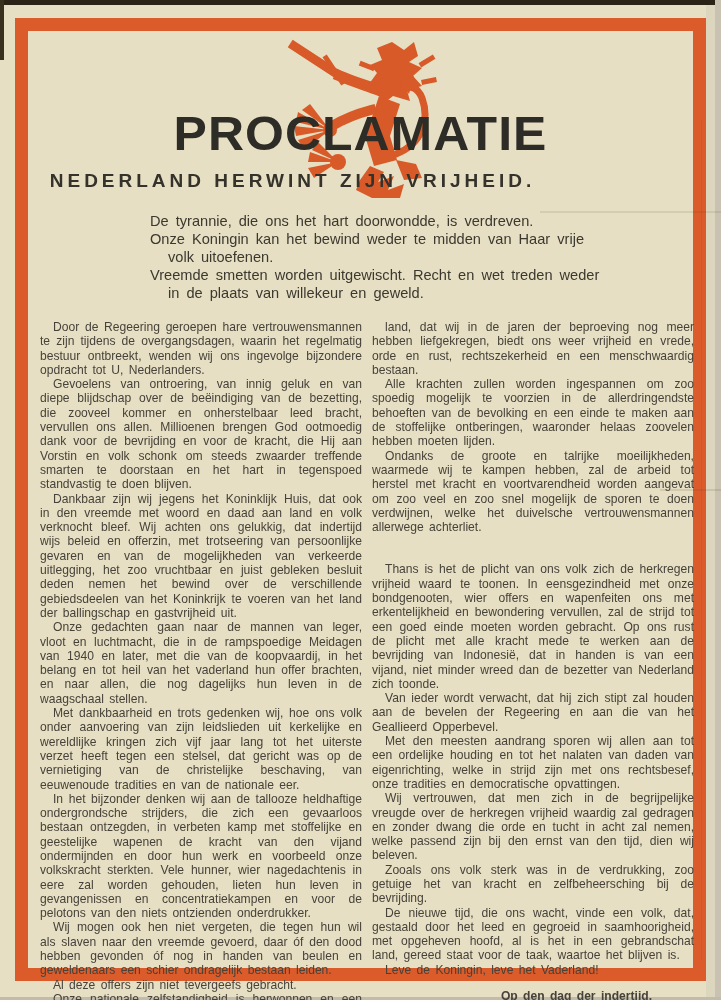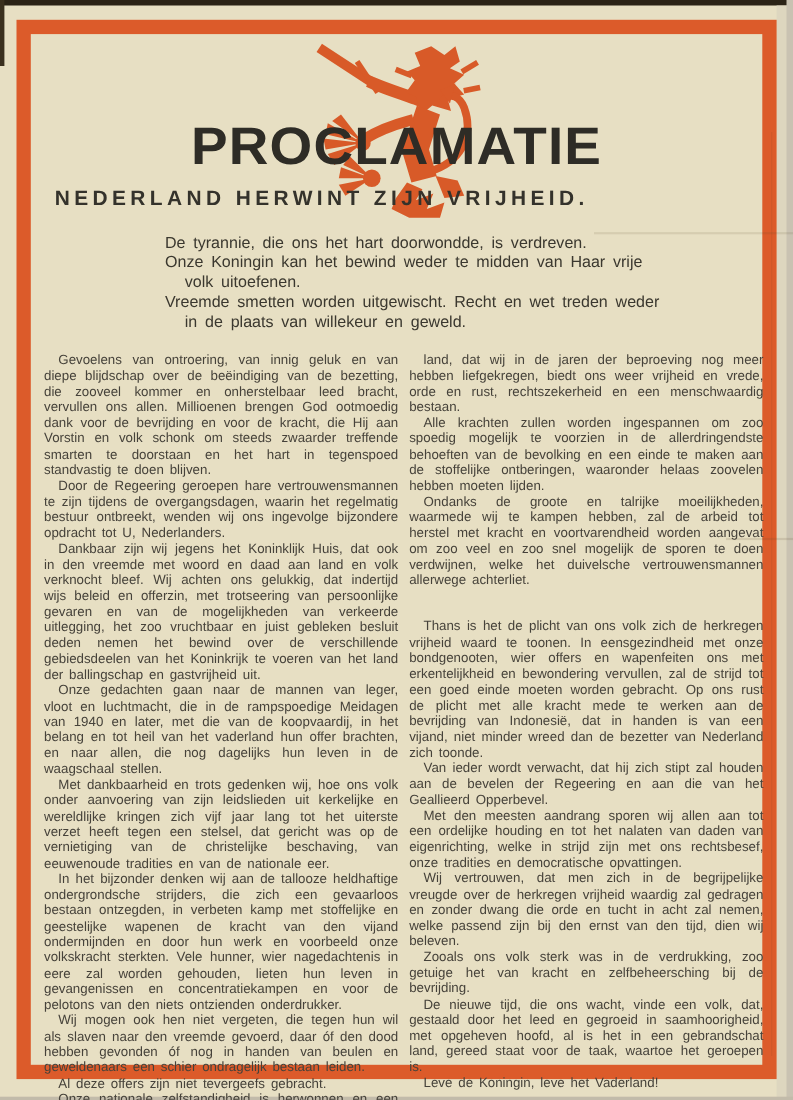--- a/index.html
+++ b/index.html
@@ -116,39 +116,39 @@
 <div class="title">PROCLAMATIE</div>
 <div class="subtitle">NEDERLAND HERWINT ZIJN VRIJHEID.</div>
 
 <div class="intro">
     <p>De tyrannie, die ons het hart doorwondde, is verdreven.</p>
     <p>Onze Koningin kan het bewind weder te midden van Haar vrije volk uitoefenen.</p>
     <p>Vreemde smetten worden uitgewischt. Recht en wet treden weder in de plaats van willekeur en geweld.</p>
   </div>
 
 <div class="col col-left">
+    <p>Door de Regeering geroepen hare vertrouwensmannen te zijn tijdens de overgangsdagen, waarin het regelmatig bestuur ontbreekt, wenden wij ons ingevolge bijzondere opdracht tot U, Nederlanders.</p>
     <p>Gevoelens van ontroering, van innig geluk en van diepe blijdschap over de beëindiging van de bezetting, die zooveel kommer en onherstelbaar leed bracht, vervullen ons allen. Millioenen brengen God ootmoedig dank voor de bevrijding en voor de kracht, die Hij aan Vorstin en volk schonk om steeds zwaarder treffende smarten te doorstaan en het hart in tegenspoed standvastig te doen blijven.</p>
-    <p>Door de Regeering geroepen hare vertrouwensmannen te zijn tijdens de overgangsdagen, waarin het regelmatig bestuur ontbreekt, wenden wij ons ingevolge bijzondere opdracht tot U, Nederlanders.</p>
     <p>Dankbaar zijn wij jegens het Koninklijk Huis, dat ook in den vreemde met woord en daad aan land en volk verknocht bleef. Wij achten ons gelukkig, dat indertijd wijs beleid en offerzin, met trotseering van persoonlijke gevaren en van de mogelijkheden van verkeerde uitlegging, het zoo vruchtbaar en juist gebleken besluit deden nemen het bewind over de verschillende gebiedsdeelen van het Koninkrijk te voeren van het land der ballingschap en gastvrijheid uit.</p>
     <p>Onze gedachten gaan naar de mannen van leger, vloot en luchtmacht, die in de rampspoedige Meidagen van 1940 en later, met die van de koopvaardij, in het belang en tot heil van het vaderland hun offer brachten, en naar allen, die nog dagelijks hun leven in de waagschaal stellen.</p>
     <p>Met dankbaarheid en trots gedenken wij, hoe ons volk onder aanvoering van zijn leidslieden uit kerkelijke en wereldlijke kringen zich vijf jaar lang tot het uiterste verzet heeft tegen een stelsel, dat gericht was op de vernietiging van de christelijke beschaving, van eeuwenoude tradities en van de nationale eer.</p>
     <p>In het bijzonder denken wij aan de tallooze heldhaftige ondergrondsche strijders, die zich een gevaarloos bestaan ontzegden, in verbeten kamp met stoffelijke en geestelijke wapenen de kracht van den vijand ondermijnden en door hun werk en voorbeeld onze volkskracht sterkten. Vele hunner, wier nagedachtenis in eere zal worden gehouden, lieten hun leven in gevangenissen en concentratiekampen en voor de pelotons van den niets ontzienden onderdrukker.</p>
     <p>Wij mogen ook hen niet vergeten, die tegen hun wil als slaven naar den vreemde gevoerd, daar óf den dood hebben gevonden óf nog in handen van beulen en geweldenaars een schier ondragelijk bestaan leiden.</p>
     <p>Al deze offers zijn niet tevergeefs gebracht.</p>
     <p>Onze nationale zelfstandigheid is herwonnen en een nieuwe toekomst ligt voor ons open. Het vader-</p>
   </div>
 
 <div class="col col-right">
   <div>
       <p>land, dat wij in de jaren der beproeving nog meer hebben liefgekregen, biedt ons weer vrijheid en vrede, orde en rust, rechtszekerheid en een menschwaardig bestaan.</p>
       <p>Alle krachten zullen worden ingespannen om zoo spoedig mogelijk te voorzien in de allerdringendste behoeften van de bevolking en een einde te maken aan de stoffelijke ontberingen, waaronder helaas zoovelen hebben moeten lijden.</p>
       <p>Ondanks de groote en talrijke moeilijkheden, waarmede wij te kampen hebben, zal de arbeid tot herstel met kracht en voortvarendheid worden aangevat om zoo veel en zoo snel mogelijk de sporen te doen verdwijnen, welke het duivelsche vertrouwensmannen allerwege achterliet.</p>
       <p class="spaced">Thans is het de plicht van ons volk zich de herkregen vrijheid waard te toonen. In eensgezindheid met onze bondgenooten, wier offers en wapenfeiten ons met erkentelijkheid en bewondering vervullen, zal de strijd tot een goed einde moeten worden gebracht. Op ons rust de plicht met alle kracht mede te werken aan de bevrijding van Indonesië, dat in handen is van een vijand, niet minder wreed dan de bezetter van Nederland zich toonde.</p>
       <p>Van ieder wordt verwacht, dat hij zich stipt zal houden aan de bevelen der Regeering en aan die van het Geallieerd Opperbevel.</p>
       <p>Met den meesten aandrang sporen wij allen aan tot een ordelijke houding en tot het nalaten van daden van eigenrichting, welke in strijd zijn met ons rechtsbesef, onze tradities en democratische opvattingen.</p>
       <p>Wij vertrouwen, dat men zich in de begrijpelijke vreugde over de herkregen vrijheid waardig zal gedragen en zonder dwang die orde en tucht in acht zal nemen, welke passend zijn bij den ernst van den tijd, dien wij beleven.</p>
       <p>Zooals ons volk sterk was in de verdrukking, zoo getuige het van kracht en zelfbeheersching bij de bevrijding.</p>
-      <p>De nieuwe tijd, die ons wacht, vinde een volk, dat, gestaald door het leed en gegroeid in saamhoorigheid, met opgeheven hoofd, al is het in een gebrandschat land, gereed staat voor de taak, waartoe het geroepen is.</p>
+      <p>De nieuwe tijd, die ons wacht, vinde een volk, dat, gestaald door het leed en gegroeid in saamhoorigheid, met opgeheven hoofd, al is het in een gebrandschat land, gereed staat voor de taak, waartoe het blijven is.</p>
       <p>Leve de Koningin, leve het Vaderland!</p>
     </div>
   <div class="sig-date">Op den dag der indertijd.</div>
 
 </div>
 
 </body></html>

